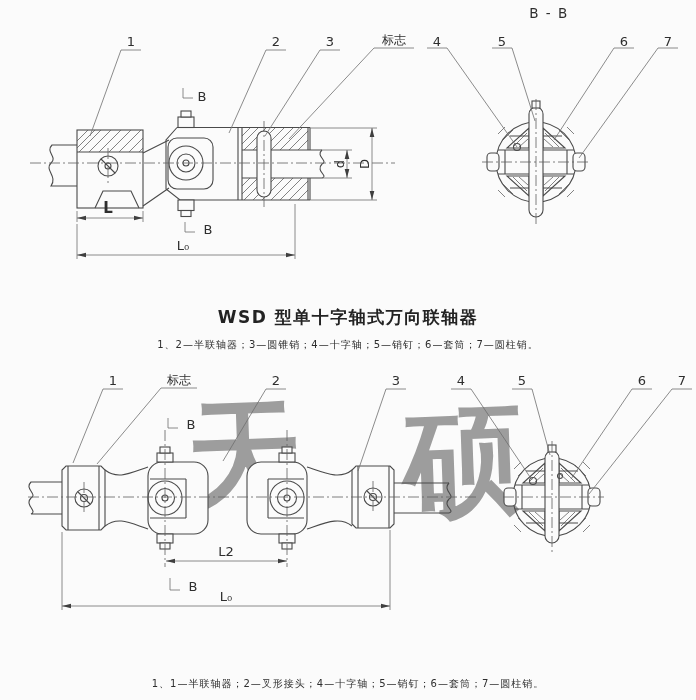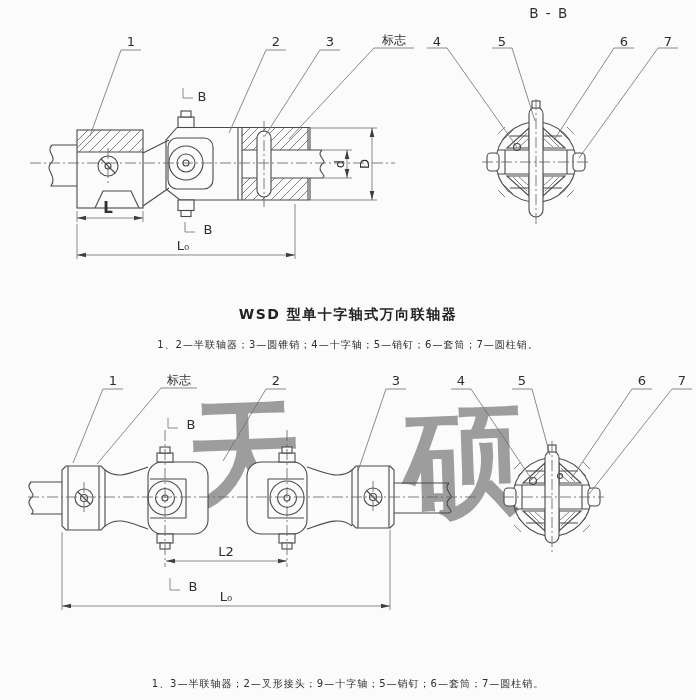--- a/index.html
+++ b/index.html
@@ -4,21 +4,21 @@
 <style>
   html,body{margin:0;padding:0;background:#e8e8e8;}
   .canvas{position:relative;width:696px;height:700px;background:#fbfbfb;overflow:hidden;
           font-family:"DejaVu Sans","Liberation Sans",sans-serif;}
   .wm{position:absolute;font-family:"DejaVu Serif","Liberation Serif",serif;font-weight:bold;
       color:#8d8d8d;font-size:118px;line-height:1;opacity:.85;transform:rotate(-2deg);}
   .wm1{left:186px;top:396px;}
   .wm2{left:404px;top:402px;}
   svg.art{position:absolute;left:0;top:0;}
   .caption{position:absolute;left:0;width:696px;text-align:center;color:#232323;}
-  .cap-title{font-size:14px;font-weight:bold;letter-spacing:1.5px;}
+  .cap-title{font-size:17px;font-weight:bold;letter-spacing:1.5px;}
   .cap-legend{font-size:10px;letter-spacing:1px;color:#2d2d2d;}
   
   .s  {fill:none;stroke:#4a4a4a;stroke-width:1.1;}
   .sw {fill:#fbfbfb;stroke:#4a4a4a;stroke-width:1.1;}
   .th {fill:none;stroke:#6e6e6e;stroke-width:.8;}
   .cl {fill:none;stroke:#5f5f5f;stroke-width:.8;stroke-dasharray:11 3 2 3;}
   .ha {fill:none;stroke:#5a5a5a;stroke-width:.75;}
   .ar {fill:#3f3f3f;stroke:none;}
   svg text{fill:#2e2e2e;font-family:"DejaVu Sans","Liberation Sans",sans-serif;font-size:13px;}
   .t12{font-size:12px;}
@@ -285,15 +285,15 @@
         <path class="th" d="M652,389 H632 L571,479"></path>
         <text x="642" y="385" text-anchor="middle">6</text>
         <path class="th" d="M692,389 H672 L589,494"></path>
         <text x="682" y="385" text-anchor="middle">7</text>
       </g>
     </g>
   </svg>
 
   <div class="caption cap-title" style="top:306px">WSD 型单十字轴式万向联轴器</div>
   <div class="caption cap-legend" style="top:338px">1、2—半联轴器；3—圆锥销；4—十字轴；5—销钉；6—套筒；7—圆柱销。</div>
-  <div class="caption cap-legend" style="top:677px">1、3—半联轴器；2—叉形接头；9—十字轴；5—销钉；6—套筒；7—圆柱销。</div>
+  <div class="caption cap-legend" style="top:677px">1、1—半联轴器；2—叉形接头；4—十字轴；5—销钉；6—套筒；7—圆柱销。</div>
 
 </div>
 
 </body></html>

